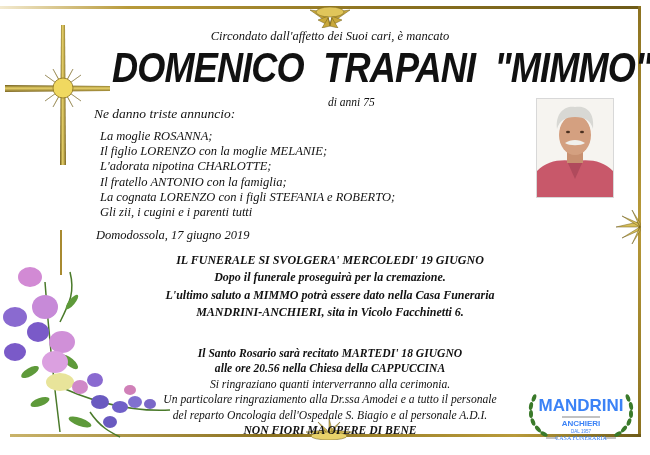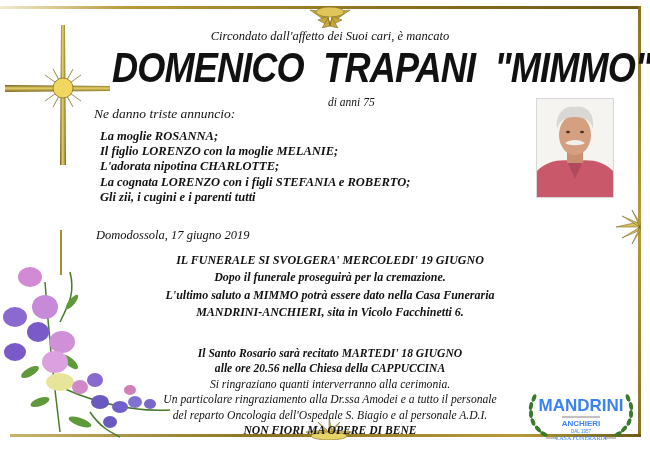--- a/index.html
+++ b/index.html
@@ -38,21 +38,21 @@
       transform: scaleX(0.86); transform-origin: left top; white-space: nowrap;
       word-spacing: 12px;
     }
     .age {
       position: absolute; left: 328px; top: 96px; font-style: italic; font-size: 11.5px;
     }
     .announce {
       position: absolute; left: 94px; top: 106px; font-style: italic; font-size: 13.5px;
     }
     .family {
-      position: absolute; left: 100px; top: 129px; font-style: italic; font-weight: bold;
+      position: absolute; left: 100px; top: 129px; font-style: italic; font-weight: normal;
       font-size: 12.5px; line-height: 15.2px;
     }
     .family div { white-space: nowrap; }
     .place {
       position: absolute; left: 96px; top: 228px; font-style: italic; font-size: 12.5px;
     }
     .photo {
       position: absolute; left: 536px; top: 98px; width: 76px; height: 98px;
       border: 1px solid #d8d8d8; background: #f4f4f2; overflow: hidden;
     }
@@ -178,20 +178,21 @@
 
 <div class="intro">Circondato dall'affetto  dei Suoi cari, è mancato</div>
 <div class="name">DOMENICO  TRAPANI  "MIMMO"</div>
 <div class="age">di anni 75</div>
 <div class="announce">Ne danno triste annuncio:</div>
 
 <div class="family">
   <div>La moglie ROSANNA;</div>
   <div>Il figlio LORENZO con la moglie MELANIE;</div>
   <div>L'adorata nipotina CHARLOTTE;</div>
+  <div>Il fratello ANTONIO con la famiglia;</div>
   <div>La cognata LORENZO con i figli STEFANIA e ROBERTO;</div>
   <div>Gli zii, i cugini e i parenti tutti</div>
 </div>
 
 <div class="place">Domodossola, 17 giugno 2019</div>
 
 <div class="photo">
   <svg width="76" height="98" viewBox="0 0 76 98">
     <rect width="76" height="98" fill="#f6f4f0"></rect>
     <path d="M0 98 L0 72 C10 62 22 60 38 62 C54 60 66 62 76 72 L76 98 Z" fill="#c8586a"></path>

